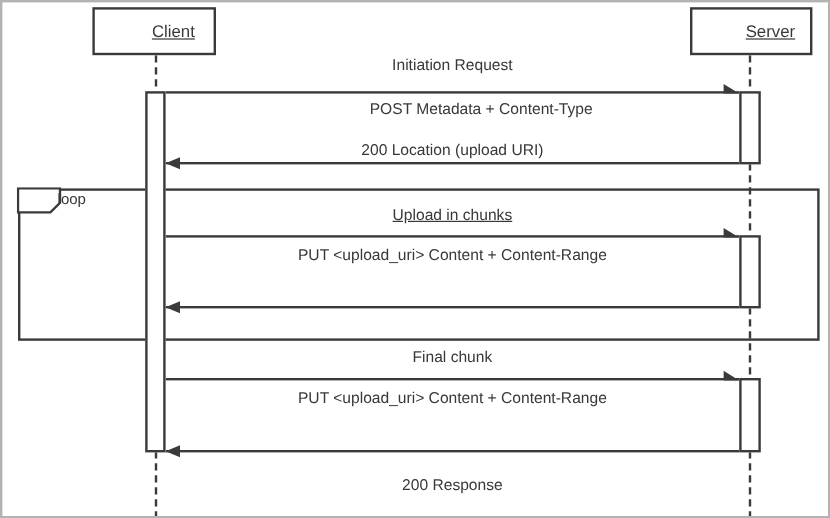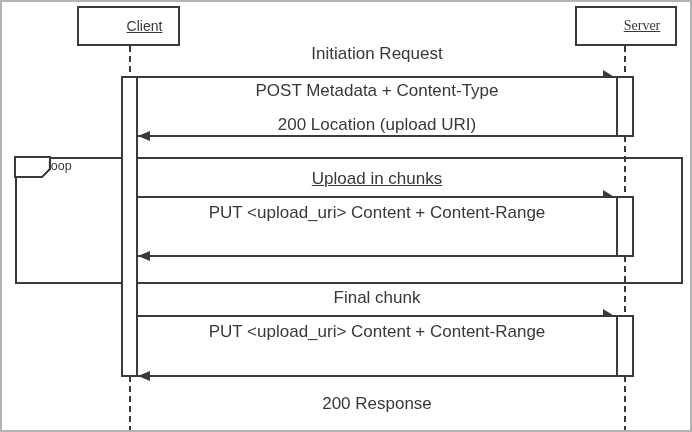--- a/index.html
+++ b/index.html
@@ -50,21 +50,21 @@
     position:absolute; width:0; height:0; z-index:3;
     border-left:13px solid var(--line); border-top:8px solid transparent;
   }
   .arrow-left{
     position:absolute; left:136px; width:0; height:0; z-index:4;
     border-right:12px solid var(--line);
     border-top:5px solid transparent; border-bottom:5px solid transparent;
   }
   .msg-label{
     position:absolute; left:136px; width:478px; text-align:center;
-    font-size:17px; line-height:16px; color:var(--text); z-index:5;
+    font-size:13px; line-height:16px; color:var(--text); z-index:5;
     white-space:nowrap;
   }
 </style>
 </head>
 <body>
 
 <div id="stage">
 
   <div class="lifeline" style="left:127px;"></div>
   <div class="lifeline" style="left:622px;"></div>
@@ -91,26 +91,26 @@
   <div class="arrow-left" style="top:369px;"></div>
 
   <div class="activation" style="left:119px; top:74px;  width:17px; height:301px;"></div>
   <div class="activation" style="left:614px; top:74px;  width:18px; height:61px;"></div>
   <div class="activation" style="left:614px; top:194px; width:18px; height:61px;"></div>
   <div class="activation" style="left:614px; top:313px; width:18px; height:62px;"></div>
 
   <div class="actor" style="left:75px; width:103px;">
     <span>Client</span>
   </div>
-  <div class="actor" style="left:573px; width:102px;font-family:Liberation Serif, serif;">
+  <div class="actor" style="left:573px; width:102px;">
     <span>Server</span>
   </div>
 
   <div class="msg-label" style="top:44px;">Initiation Request</div>
-  <div class="msg-label" style="top:81px;">POST Metadata + Content-Type</div>
+  <div class="msg-label" style="top:81px;margin-left:24px;">POST Metadata + Content-Type</div>
   <div class="msg-label" style="top:115px;">200 Location (upload URI)</div>
 
   <div class="msg-label" style="top:169px;text-decoration:underline;">Upload in chunks</div>
   <div class="msg-label" style="top:203px;">PUT &lt;upload_uri&gt; Content + Content-Range</div>
 
   <div class="msg-label" style="top:288px;">Final chunk</div>
   <div class="msg-label" style="top:322px;">PUT &lt;upload_uri&gt; Content + Content-Range</div>
   <div class="msg-label" style="top:354px;margin-top:40px;">200 Response</div>
 
 </div>

